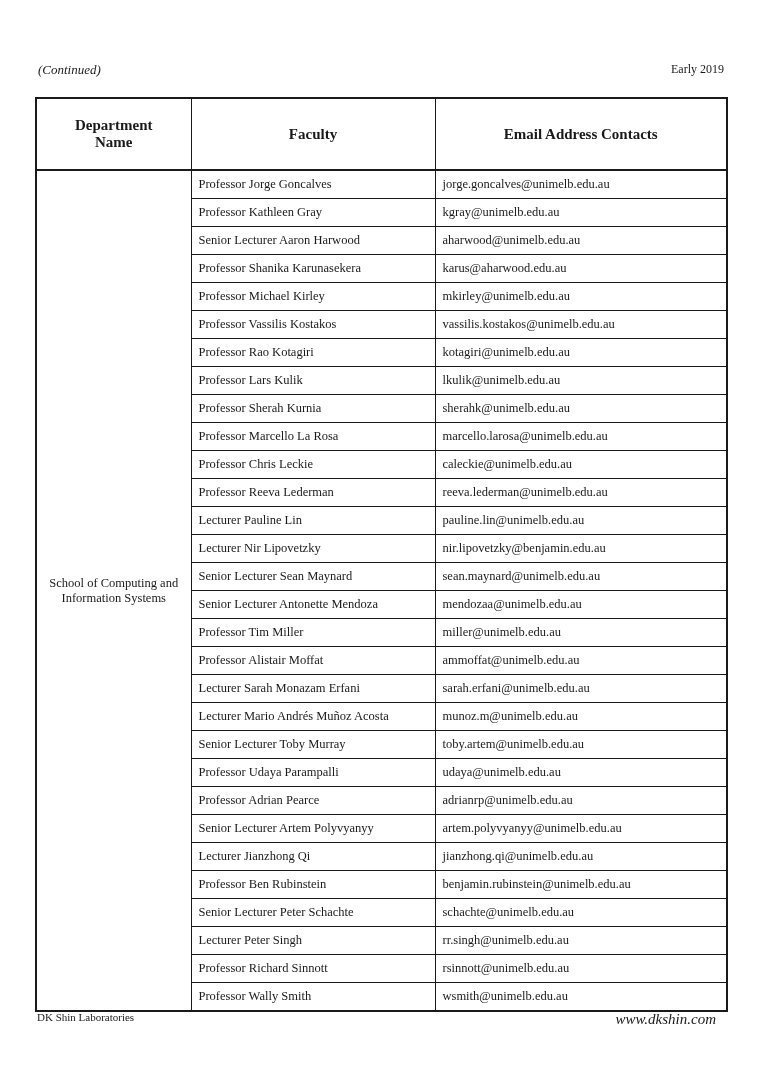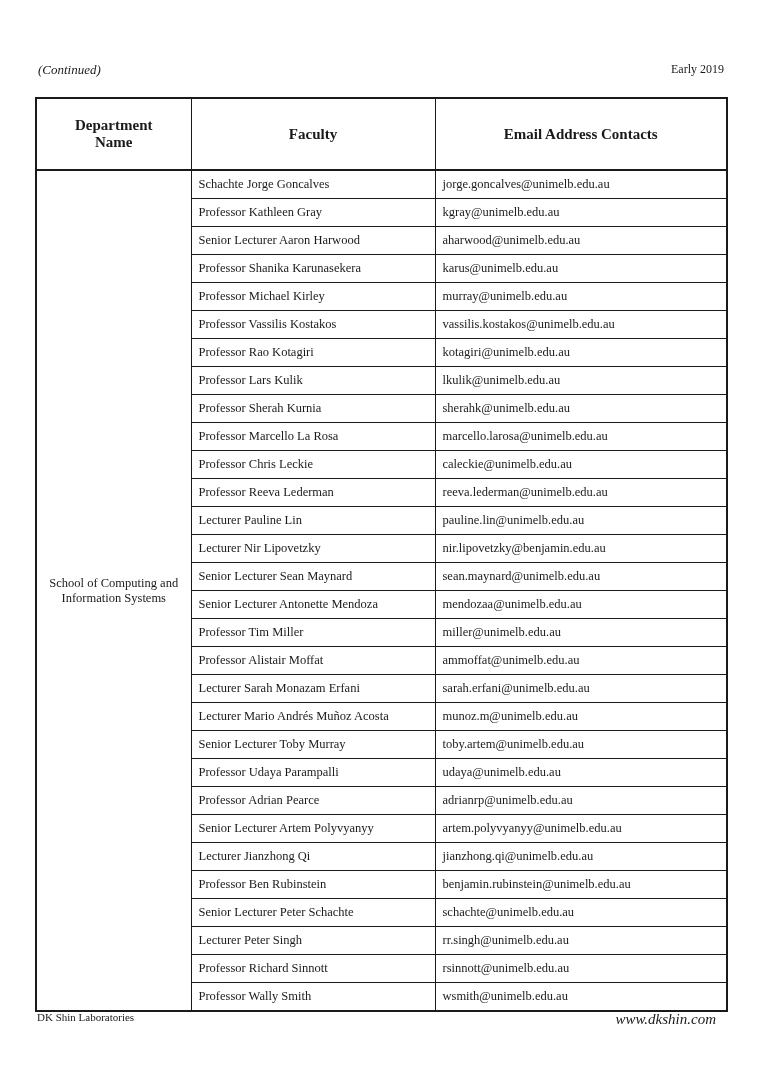--- a/index.html
+++ b/index.html
@@ -60,38 +60,38 @@
   <thead>
     <tr>
       <th>Department Name</th>
       <th>Faculty</th>
       <th>Email Address Contacts</th>
     </tr>
   </thead>
   <tbody id="tbody">
       <tr>
         <td class="dept" rowspan="30">School of Computing and Information Systems</td>
-        <td>Schachte Jorge Goncalves</td>
+        <td>Professor Jorge Goncalves</td>
         <td>jorge.goncalves@unimelb.edu.au</td>
       </tr>
       <tr>
         <td>Professor Kathleen Gray</td>
         <td>kgray@unimelb.edu.au</td>
       </tr>
       <tr>
         <td>Senior Lecturer Aaron Harwood</td>
         <td>aharwood@unimelb.edu.au</td>
       </tr>
       <tr>
         <td>Professor Shanika Karunasekera</td>
-        <td>karus@unimelb.edu.au</td>
+        <td>karus@aharwood.edu.au</td>
       </tr>
       <tr>
         <td>Professor Michael Kirley</td>
-        <td>murray@unimelb.edu.au</td>
+        <td>mkirley@unimelb.edu.au</td>
       </tr>
       <tr>
         <td>Professor Vassilis Kostakos</td>
         <td>vassilis.kostakos@unimelb.edu.au</td>
       </tr>
       <tr>
         <td>Professor Rao Kotagiri</td>
         <td>kotagiri@unimelb.edu.au</td>
       </tr>
       <tr>

